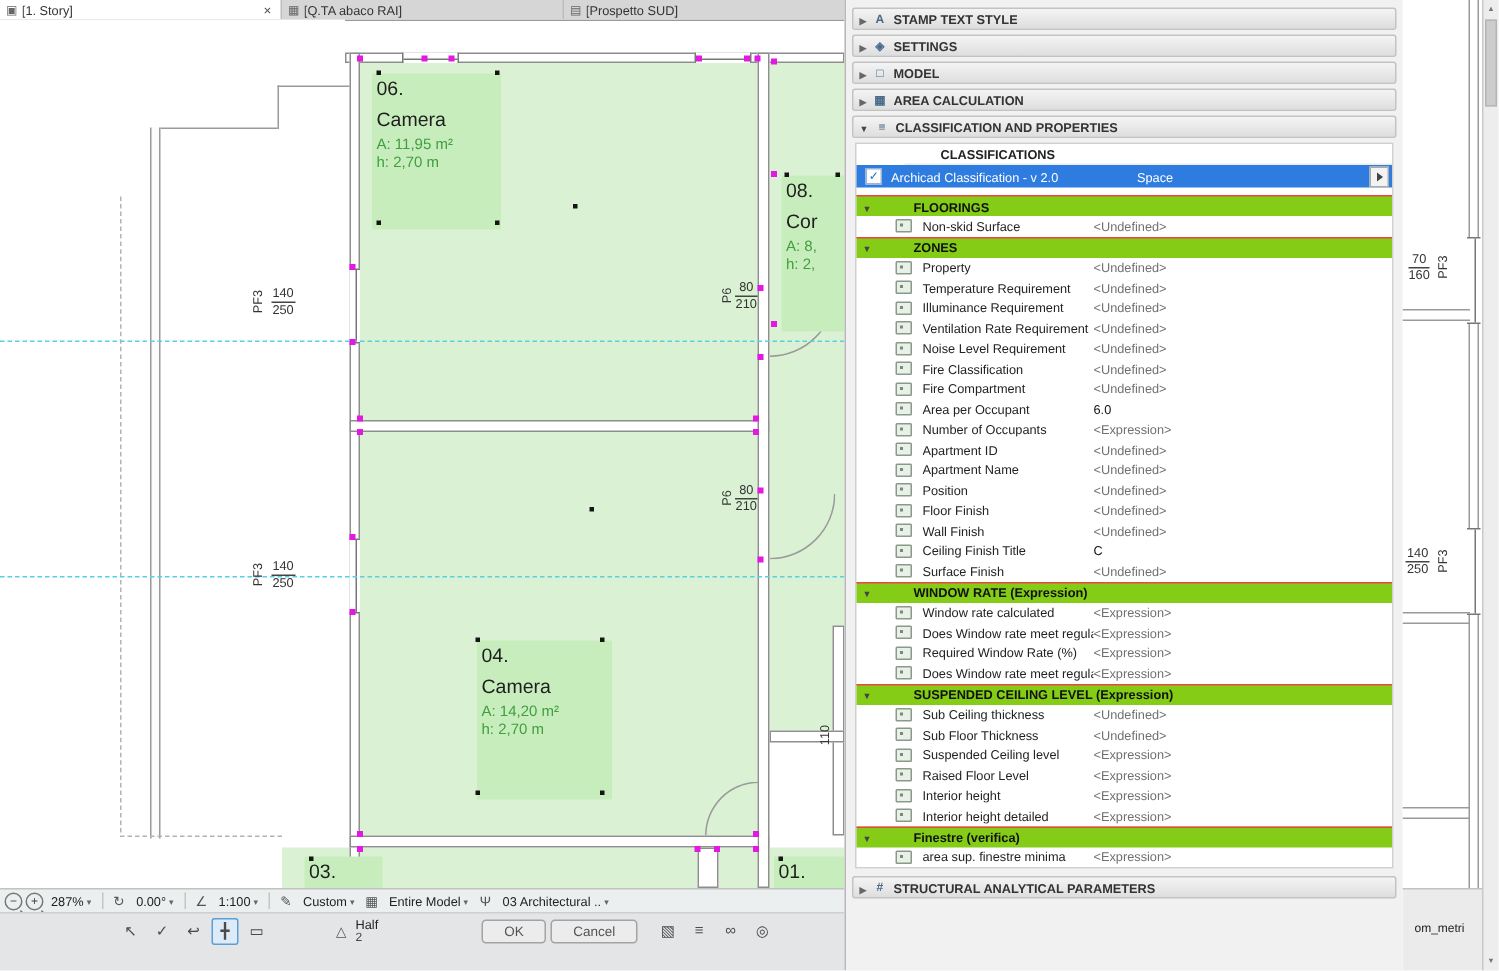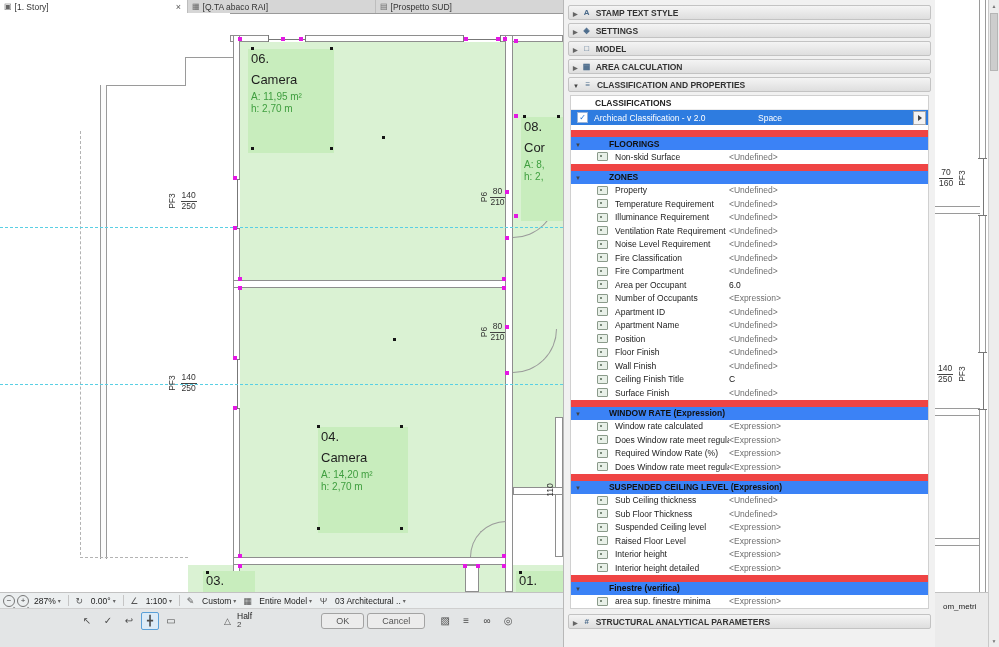--- a/index.html
+++ b/index.html
@@ -56,40 +56,40 @@
   .btn.ok{margin-left:66px;}
   .trail{margin-left:8px;display:flex;gap:3px;}
   
   .panel{position:absolute;left:563px;top:0;width:372px;height:647px;background:#f1f1f1;border-left:1px solid #b8b8b8;box-sizing:border-box;font-size:8.5px;padding-top:5px;}
   .secbar{height:15px;margin:0 4px 3px 4px;background:linear-gradient(#f4f4f4,#dedede);border:1px solid #c3c3c3;border-radius:2px;display:flex;align-items:center;gap:4px;padding:0 4px;font-weight:bold;color:#333;box-sizing:border-box;}
   .chev-r::before{content:"▶";font-size:6px;color:#666;}
   .chev-d::before{content:"▼";font-size:6px;color:#444;}
   .sicon{font-size:8px;color:#4a6a8a;width:10px;text-align:center;}
   .stitle{white-space:nowrap;overflow:hidden;}
   .pbody{margin:2px 6px 0 6px;background:#fff;border:1px solid #d0d0d0;box-sizing:border-box;}
-  .clshead{height:13px;display:flex;align-items:center;padding-left:24px;font-weight:bold;color:#222;border-bottom:1px solid #ececec;}
+  .clshead{height:13px;display:flex;align-items:center;padding-left:24px;font-weight:bold;color:#222;border-bottom:1px solid #ececec;margin-left:32px;}
   .clsrow{height:15px;display:flex;align-items:center;background:#2e7ce0;color:#fff;padding:0 2px 0 6px;gap:6px;}
   .cb{width:9px;height:9px;background:#fff;border:1px solid #9ab4d8;display:inline-flex;align-items:center;justify-content:center;flex:0 0 auto;}
   .cb i{font-style:normal;color:#1f6fd0;font-size:8px;line-height:1;}
   .clsname{width:158px;white-space:nowrap;overflow:hidden;}
   .clsval{flex:1;white-space:nowrap;overflow:hidden;}
   .clsbtn{width:11px;height:12px;background:#f3f3f3;border:1px solid #aaa;display:inline-flex;align-items:center;justify-content:center;flex:0 0 auto;}
   .clsbtn::before{content:"";width:0;height:0;border-left:4px solid #444;border-top:3px solid transparent;border-bottom:3px solid transparent;}
   .gap5{height:5px;}
-  .ghead{height:13px;display:flex;align-items:center;border-top:7px solid #ef4444;background:#3b82f6;padding-left:4px;}
+  .ghead{height:13px;display:flex;align-items:center;border-top:1px solid #ef4444;background:#84cc16;padding-left:4px;}
   .gtitle{margin-left:28px;font-weight:bold;color:#111;white-space:nowrap;}
   .prow{height:13.5px;display:flex;align-items:center;padding-left:26px;}
   .picon{width:9px;height:7px;border:1px solid #8a9a8a;border-radius:1px;background:#e8f0e8;margin-right:7px;position:relative;flex:0 0 auto;}
   .picon::after{content:"";position:absolute;left:2px;top:2px;width:2px;height:2px;background:#7a8a7a;}
   .pn{width:114px;white-space:nowrap;overflow:hidden;color:#222;}
   .pv{flex:1;white-space:nowrap;overflow:hidden;color:#111;}
   .pv.muted{color:#707070;}
   
   .strip{position:absolute;left:935px;top:0;width:53px;height:647px;background:#fff;overflow:hidden;}
-  .stripfoot{position:absolute;left:0;top:592px;width:53px;height:55px;background:#ebebeb;border-top:1px solid #c2c2c2;font-size:8px;color:#222;padding:9px 0 0 8px;box-sizing:border-box;}
+  .stripfoot{position:absolute;left:0;top:592px;width:53px;height:55px;background:#ebebeb;border-top:1px solid #c2c2c2;font-size:8px;color:#222;padding:21px 0 0 8px;box-sizing:border-box;}
   .vscroll{position:absolute;left:988px;top:0;width:11px;height:647px;background:#ededed;border-left:1px solid #c9c9c9;box-sizing:border-box;}
   .varrow{position:absolute;left:0;width:10px;text-align:center;font-size:5px;color:#777;}
   .vthumb{position:absolute;left:1px;top:13px;width:8px;height:58px;background:#cdcdcd;border:1px solid #b5b5b5;box-sizing:border-box;}
 </style>
 </head>
 <body>
 
 <div class="screen">
 
   <div class="plan">

